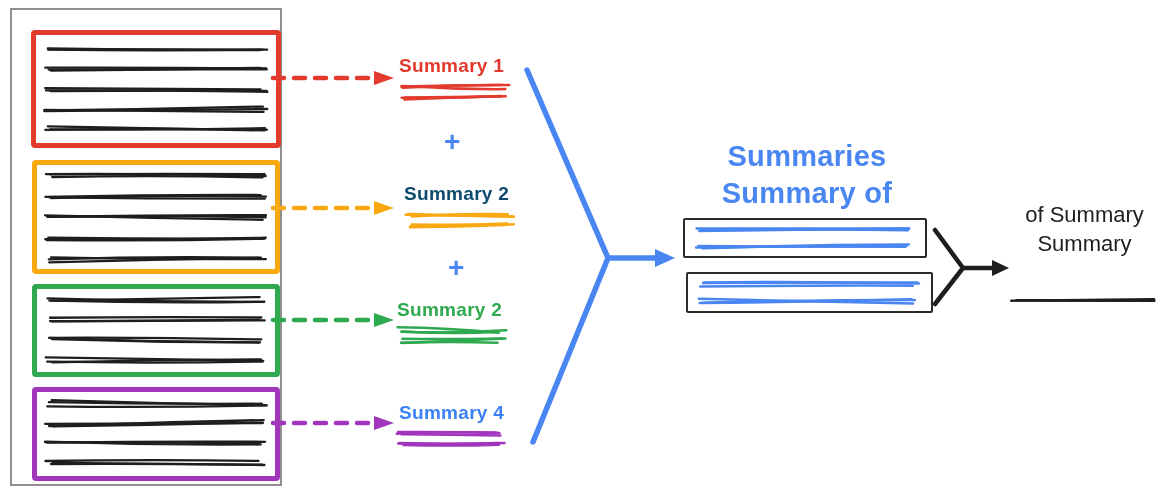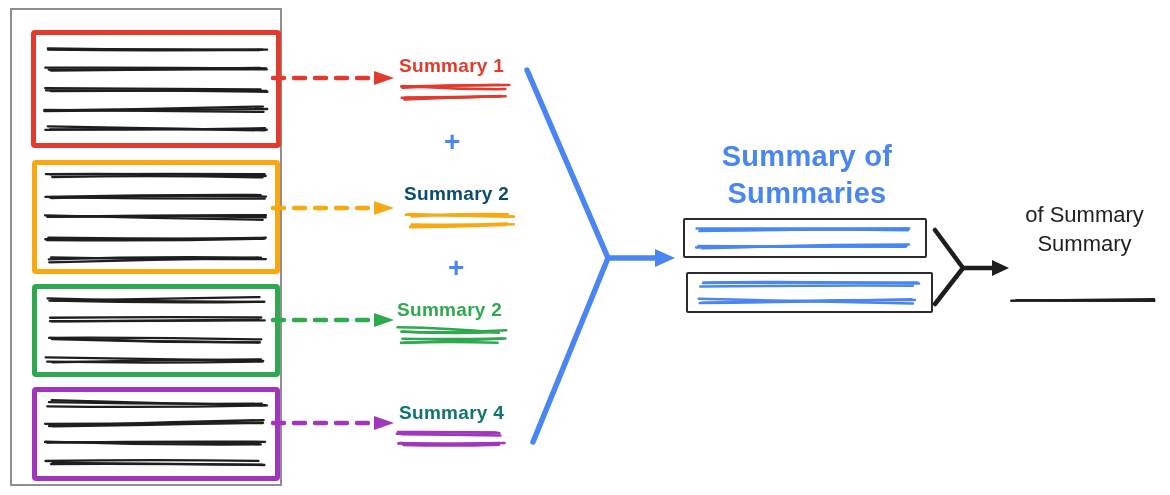--- a/index.html
+++ b/index.html
@@ -170,42 +170,42 @@
       <svg width="114" height="22">
         <path d="M2.5145074781030416,2.3686334709636867 Q53.152605512412265,2.994921074481681 103.79070354672149,7.795048973988742" fill="none" stroke="#2fa94f" stroke-width="2.5" stroke-linecap="round"></path>
         <path d="M6.261466154828668,6.634865941014141 Q58.759638112038374,8.199545829324052 111.25781006924808,5.227128415834159" fill="none" stroke="#2fa94f" stroke-width="2.5" stroke-linecap="round"></path>
         <path d="M7.177352311089635,6.407685435842723 Q54.86996828694828,9.099507190287113 102.56258426280692,6.986345884855837" fill="none" stroke="#2fa94f" stroke-width="2.5" stroke-linecap="round"></path>
         <path d="M6.638170639052987,17.978974090423435 Q58.569460581289604,15.885659520048648 110.50075052352622,13.536410581786186" fill="none" stroke="#2fa94f" stroke-width="2.5" stroke-linecap="round"></path>
         <path d="M5.964727798476815,17.79047604324296 Q54.25234307604842,16.39373033377342 102.53995835362002,17.755282574798912" fill="none" stroke="#2fa94f" stroke-width="2.5" stroke-linecap="round"></path>
         <path d="M7.431359123438597,13.828051695600152 Q57.549988305196166,14.321555120870471 107.66861748695374,13.428557602223009" fill="none" stroke="#2fa94f" stroke-width="2.5" stroke-linecap="round"></path>
       </svg>
     </div>
 
-  <div class="abs summary-label" style="left: 399px; top: 402px; color: #0f766e;">Summary 4</div>
+  <div class="abs summary-label" style="left: 399px; top: 402px; color: #3b82f6;">Summary 4</div>
   <div class="abs label-scribble" style="left:394px;top:428px;">
       <svg width="114" height="22">
         <path d="M4.069766566157341,4.111942460294813 Q54.70766859780997,3.7851730403490365 105.3455706294626,4.958764191251248" fill="none" stroke="#a136bd" stroke-width="2.5" stroke-linecap="round"></path>
         <path d="M7.5497321877628565,6.234457445098087 Q56.98306586733088,6.546695488621481 106.4163995468989,7.408002612646669" fill="none" stroke="#a136bd" stroke-width="2.5" stroke-linecap="round"></path>
         <path d="M2.8238633777946234,5.70250949007459 Q52.463710309006274,3.913090080139227 102.10355724021792,4.502398646436632" fill="none" stroke="#a136bd" stroke-width="2.5" stroke-linecap="round"></path>
         <path d="M9.288321839645505,16.907860993174836 Q57.14995150314644,18.220552091486752 105.01158116664737,16.64803192508407" fill="none" stroke="#a136bd" stroke-width="2.5" stroke-linecap="round"></path>
         <path d="M5.500544786453247,15.038987618405372 Q55.34761420101859,16.613636197405867 105.19468361558393,15.084328153403476" fill="none" stroke="#a136bd" stroke-width="2.5" stroke-linecap="round"></path>
         <path d="M4.263040352612734,15.584383382461965 Q57.421753597212955,16.492386047379114 110.58046684181318,14.886903856182471" fill="none" stroke="#a136bd" stroke-width="2.5" stroke-linecap="round"></path>
       </svg>
     </div>
 
   <svg class="abs" style="left:505px;top:60px;" width="180" height="400">
     <line x1="22" y1="10" x2="103" y2="198" stroke-width="5.5" stroke-linecap="round" style="stroke: rgb(74, 134, 242);"></line>
     <line x1="28" y1="382" x2="103" y2="198" stroke-width="5.5" stroke-linecap="round" style="stroke: rgb(74, 134, 242);"></line>
     <line x1="103" y1="198" x2="152" y2="198" stroke-width="5.5" stroke-linecap="round" style="stroke: rgb(74, 134, 242);"></line>
     <polygon points="150,189 150,207 170,198" style="fill: rgb(74, 134, 242);"></polygon>
   </svg>
 
   <div class="abs sos-title" style="left: 683px; top: 138px; color: rgb(74, 134, 242);">
+    <div>Summaries</div>
     <div>Summary of</div>
-    <div>Summaries</div>
   </div>
 
   <div class="abs sum-box sum-box-1" style="border-color: rgb(43, 43, 43);">
     <div class="sum-box-scribble">
         <svg width="224" height="36">
           <path d="M6.385367356240749,10.903841454768553 Q110.65123137435876,8.70590464421548 214.91709539247677,10.156877359608188" fill="none" stroke="#4a86f2" stroke-width="2.5" stroke-linecap="round"></path>
           <path d="M3.604922292754054,8.605973662110046 Q109.93827426037751,8.61187966086436 216.27162622800097,8.461454846896231" fill="none" stroke="#4a86f2" stroke-width="2.5" stroke-linecap="round"></path>
           <path d="M8.311514547094703,10.16432478884235 Q112.01915785926394,10.283747325534932 215.72680117143318,8.49179640156217" fill="none" stroke="#4a86f2" stroke-width="2.5" stroke-linecap="round"></path>
           <path d="M5.374359158799052,25.895393957849592 Q109.43717448459938,27.302812250563875 213.4999898103997,25.94852493982762" fill="none" stroke="#4a86f2" stroke-width="2.5" stroke-linecap="round"></path>
           <path d="M9.5022386983037,28.336121348198503 Q112.66850831219926,24.473780634463765 215.83477792609483,24.50938121206127" fill="none" stroke="#4a86f2" stroke-width="2.5" stroke-linecap="round"></path>

